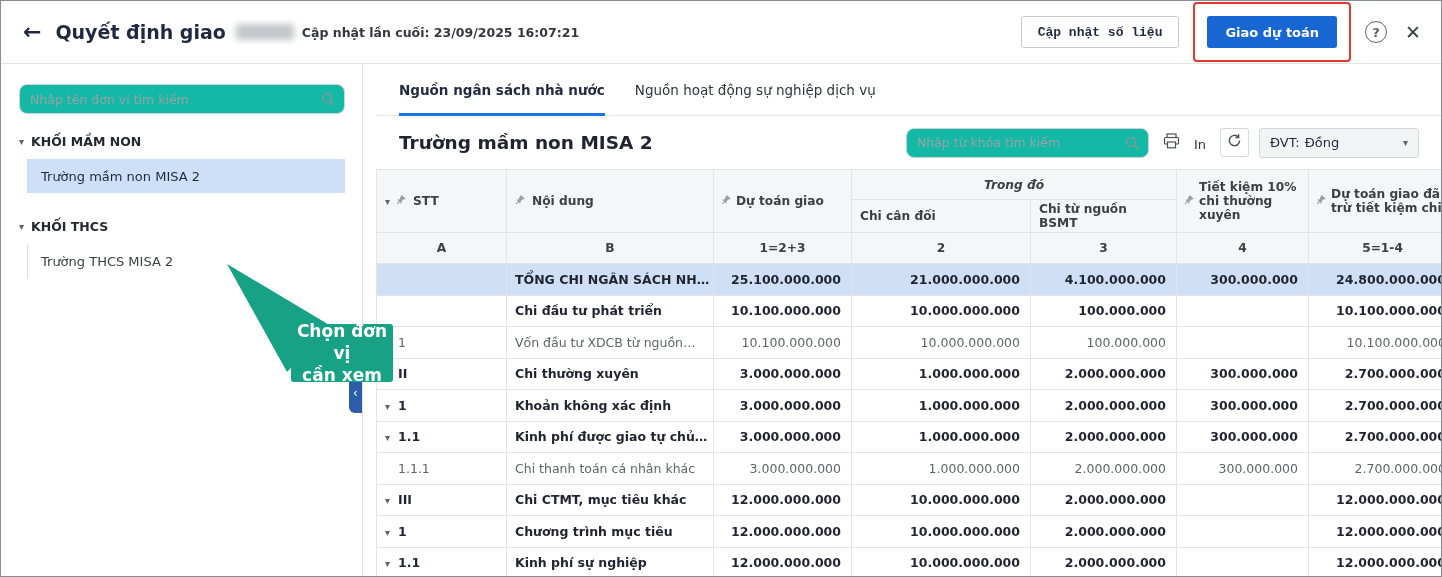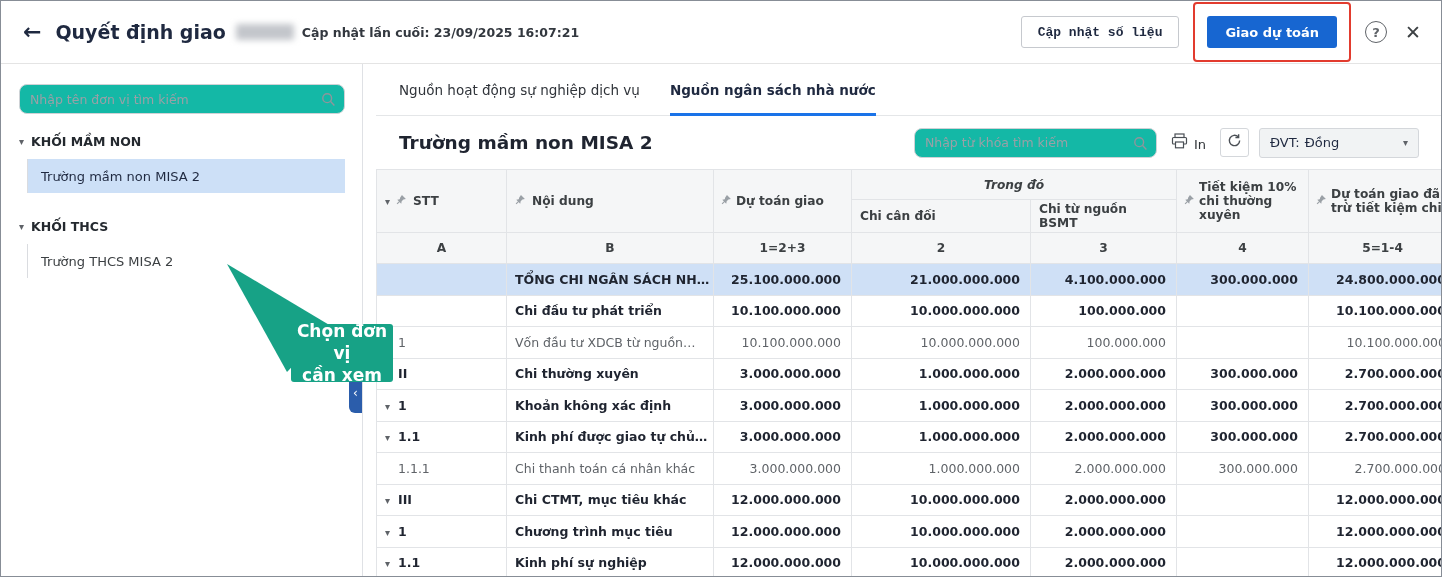--- a/index.html
+++ b/index.html
@@ -46,21 +46,21 @@
   
   main{flex:1;min-width:0;display:flex;flex-direction:column;padding-left:13px}
   .tabbar{height:52px;flex:0 0 52px;display:flex;gap:30px;padding-left:23px;border-bottom:1px solid #e4e6e8}
   .tab{font-size:13.5px;color:#30343a;height:52px;line-height:52px;cursor:pointer;position:relative;white-space:nowrap}
   .tab.active{font-weight:700;color:#1f2940}
   .tab.active::after{content:"";position:absolute;left:0;right:0;bottom:0;height:3px;background:#1a73e8}
   .toolbar{height:53px;flex:0 0 53px;display:flex;align-items:center;padding:0 22px 0 23px}
   .unit-title{font-size:18.5px;font-weight:700;color:#1f2430;white-space:nowrap}
   .toolbar-right{margin-left:auto;display:flex;align-items:center;gap:10px}
   .searchbox.small{width:243px}
-  .print-group{display:flex;align-items:flex-end;gap:6px;cursor:pointer;color:#2f3337;font-size:13px;padding:0 4px}
+  .print-group{display:flex;align-items:flex-end;gap:14px;cursor:pointer;color:#2f3337;font-size:13px;padding:0 4px}
   .refresh-box{width:29px;height:29px;border:1px solid #d4d7db;border-radius:3px;display:flex;align-items:center;justify-content:center;cursor:pointer;background:#fff}
   .dvt-box{height:30px;width:160px;background:#f1f3f4;border:1px solid #d4d7db;border-radius:3px;display:flex;align-items:center;padding:0 10px;font-size:13px;color:#1f2940;cursor:pointer;gap:5px}
   .dvt-chevron{margin-left:auto;color:#5f6368;font-size:10px}
 
   
   .table-wrap{flex:1;overflow:hidden}
   table{border-collapse:collapse;table-layout:fixed;width:1080px;font-size:12.5px}
   th,td{border:1px solid #e2e4e7}
   thead th{background:#f5f6f7;color:#3c4043;font-size:12.2px;font-weight:700;padding:2px 8px;vertical-align:middle}
   .h1 th{height:30px}
@@ -139,22 +139,22 @@
           <polygon points="4,4 108,66 64,112" fill="#17a286"></polygon>
           <rect x="68" y="64" width="102" height="58" rx="3" fill="#17a286"></rect>
         </svg>
         <div class="callout-text">Chọn đơn vị
 cần xem</div>
       </div>
     </aside>
 
     <main>
       <div class="tabbar">
+        <div class="tab active">Nguồn ngân sách nhà nước</div>
         <div class="tab">Nguồn hoạt động sự nghiệp dịch vụ</div>
-        <div class="tab active">Nguồn ngân sách nhà nước</div>
       </div>
 
       <div class="toolbar">
         <span class="unit-title">Trường mầm non MISA 2</span>
         <div class="toolbar-right">
           <div class="searchbox small">
             <input placeholder="Nhập từ khóa tìm kiếm" style="">
             <span class="search-icon">
               <svg width="15" height="15" viewBox="0 0 15 15">
                   <circle cx="6.2" cy="6.2" r="4.4" fill="none" stroke="#8f959b" stroke-width="1.4"></circle>

